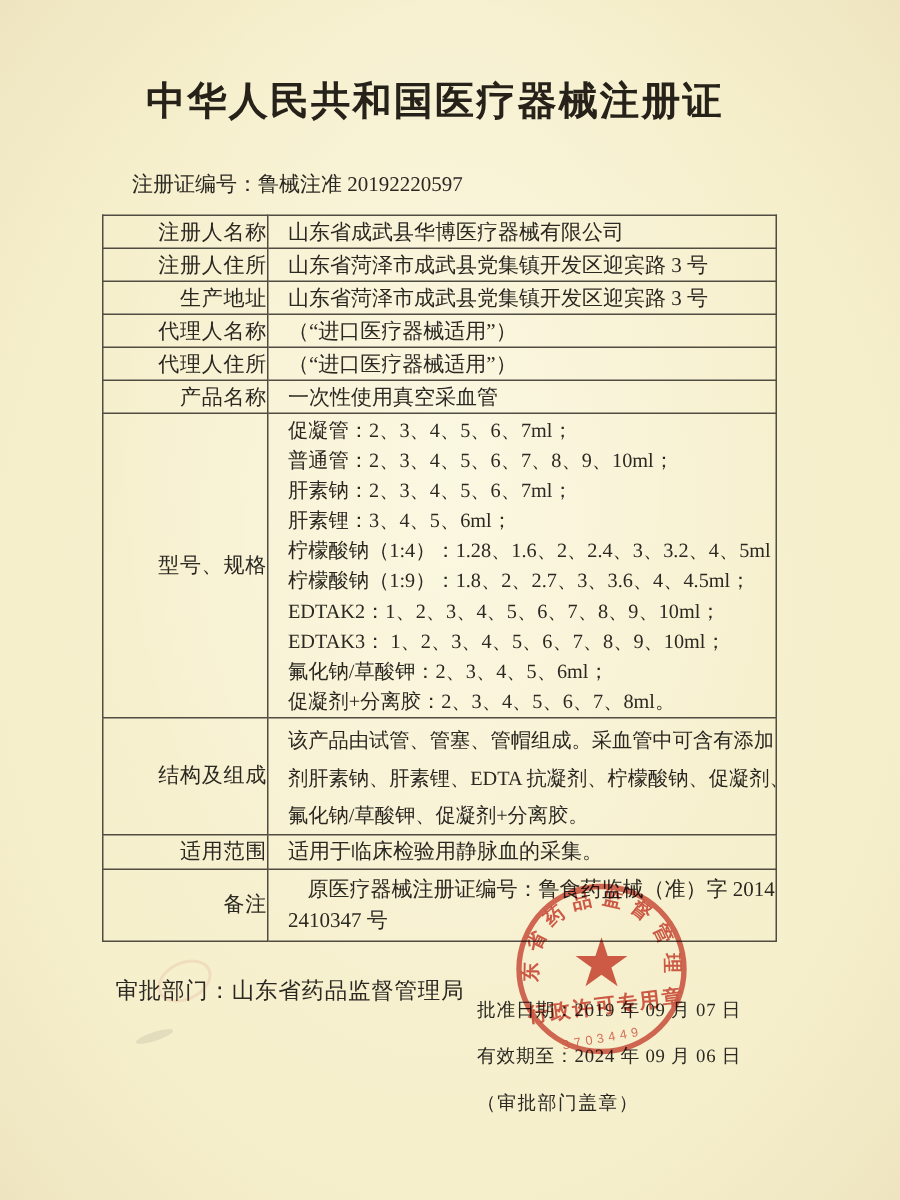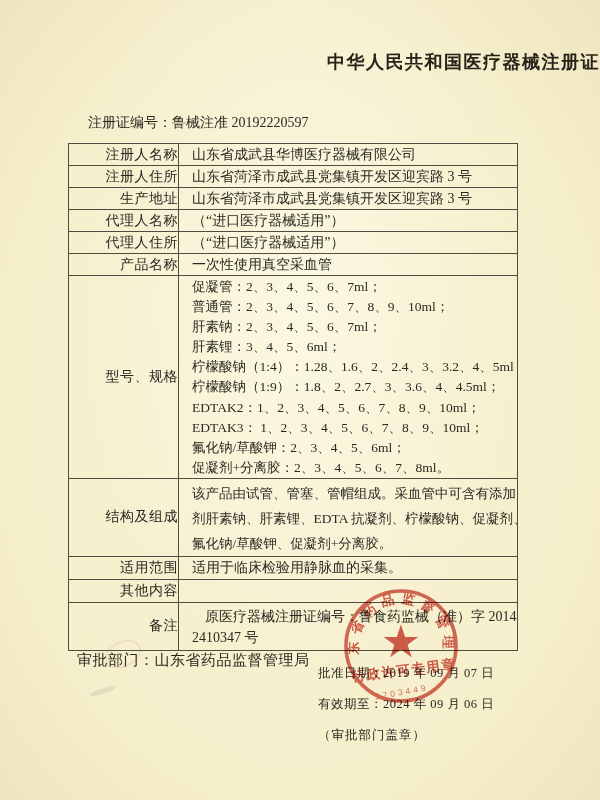--- a/index.html
+++ b/index.html
@@ -9,22 +9,22 @@
     color:#2b2822;
   }
   .page{
     position:relative;width:600px;height:800px;
     background:
       radial-gradient(ellipse at 50% 38%, rgba(255,255,245,.45) 0%, rgba(255,255,245,0) 55%),
       radial-gradient(ellipse at 50% 50%, #f8f2d3 0%, #f6efcc 70%, #eee5c0 100%);
   }
   .title{
     position:absolute;top:50px;left:0;width:580px;
-    text-align:right;font-size:18px;font-weight:700;
-    letter-spacing:1.5px;color:#262219;margin:0;padding-left:20px;
+    text-align:center;font-size:26px;font-weight:700;
+    letter-spacing:1.5px;color:#262219;margin:0;
   }
   .regno{
     position:absolute;top:114px;left:88px;
     font-size:14px;color:#2b2822;white-space:nowrap;
   }
   table.cert{
     position:absolute;top:143px;left:68px;width:450px;
     border-collapse:collapse;table-layout:fixed;
   }
   table.cert td{
@@ -136,24 +136,20 @@
           <div class="struct-line">氟化钠/草酸钾、促凝剂+分离胶。</div>
         </td>
       </tr>
 
       <tr class="r-scope">
         <td class="lbl">适用范围</td>
         <td class="val">适用于临床检验用静脉血的采集。</td>
       </tr>
 
 
-      <tr class="r-other">
-        <td class="lbl">其他内容</td>
-        <td class="val"></td>
-      </tr>
 
       <tr class="r-remark">
         <td class="lbl">备注</td>
         <td class="val val-remark">
           <div class="remark-line indent">原医疗器械注册证编号：鲁食药监械（准）字 2014 第</div>
           <div class="remark-line">2410347 号</div>
         </td>
       </tr>
     </tbody>
   </table>

